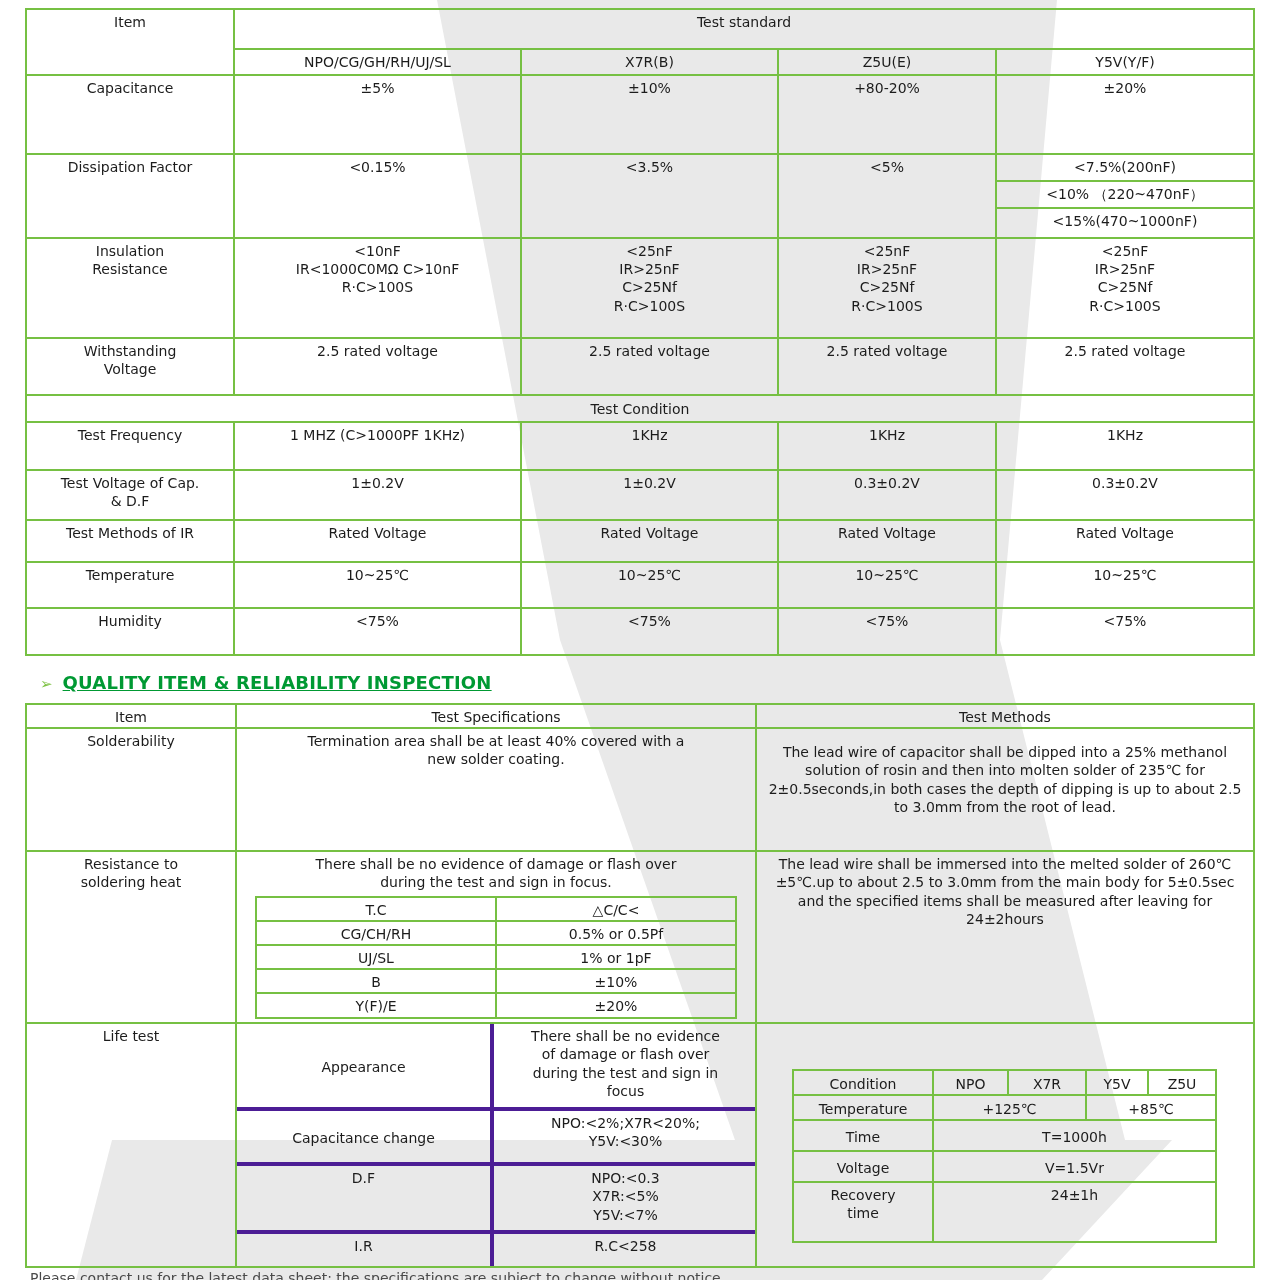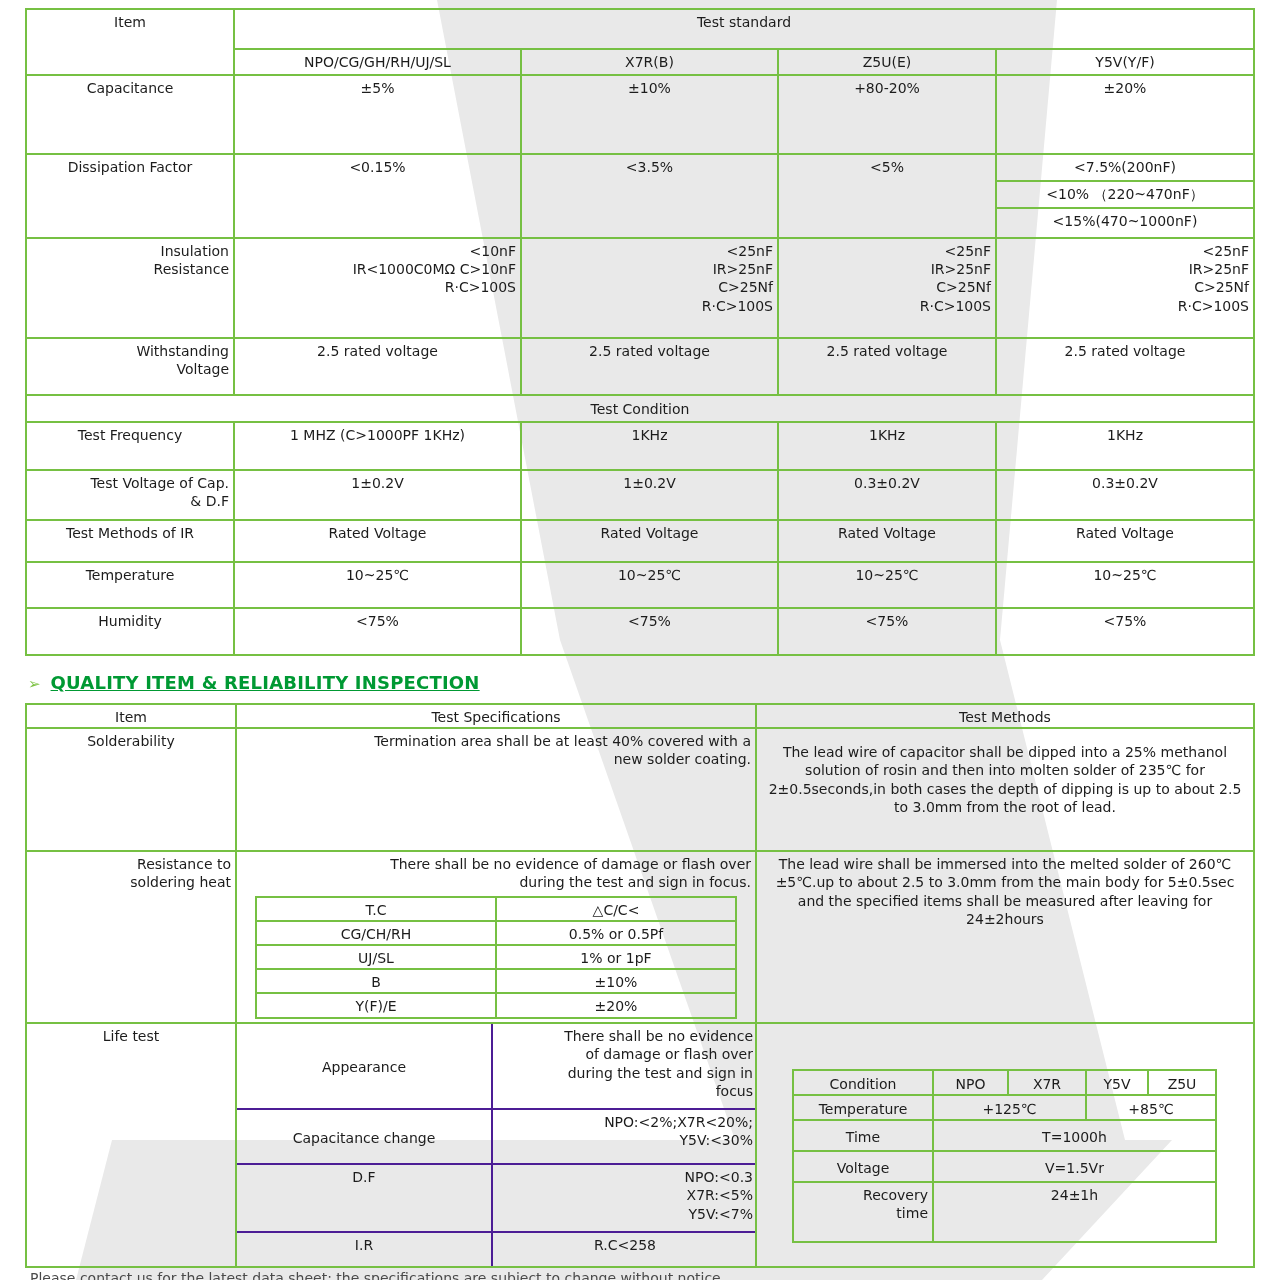--- a/index.html
+++ b/index.html
@@ -10,33 +10,33 @@
   
   .wm{position:absolute;left:0;top:0;width:1280px;height:1280px;background:#e9e9e9;z-index:0;}
   #wm-band{clip-path:polygon(437px 0,1057px 0,1000px 640px,1125px 1140px,735px 1140px,560px 640px);}
   #wm-base{clip-path:polygon(112px 1140px,1172px 1140px,1042px 1280px,76px 1280px);}
 
   table{border-collapse:collapse;table-layout:fixed;position:absolute;z-index:2;background:transparent;}
   td{
     border:2px solid #76c043;text-align:center;vertical-align:top;
     font-size:14px;line-height:1.3;padding:3px 4px 1px 4px;overflow:hidden;
   }
-  .preline{white-space:pre-line;text-align:right;}
+  .preline{white-space:pre-line;}
   .vmid{vertical-align:middle;border-radius:10px;}
   #table1{left:25px;top:8px;width:1228px;}
   #table2{left:25px;top:703px;width:1228px;}
 
   
-  #section-heading{position:absolute;left:28px;top:672px;z-index:2;font-size:18px;font-weight:bold;color:#009933;}
+  #section-heading{position:absolute;left:40px;top:672px;z-index:2;font-size:18px;font-weight:bold;color:#009933;}
   #section-heading .bullet{color:#7dc243;font-weight:normal;margin-right:10px;font-size:15px;text-decoration:none;display:inline-block;}
   #section-heading .txt{text-decoration:underline;letter-spacing:0.2px;}
 
   
   .nest{position:static;border-collapse:collapse;width:100%;table-layout:fixed;}
-  .nest td{border:2px solid #4c1d95;}
+  .nest td{border:4px solid #4c1d95;}
   .nest tr:first-child td{border-top:none;}
   .nest tr:last-child td{border-bottom:none;}
   .nest td:first-child{border-left:none;margin-top:41px;}
   .nest td:last-child{border-right:none;}
 
   
   .inner{position:static;}
   .pad0{padding:0;}
 
   #footer-note{

